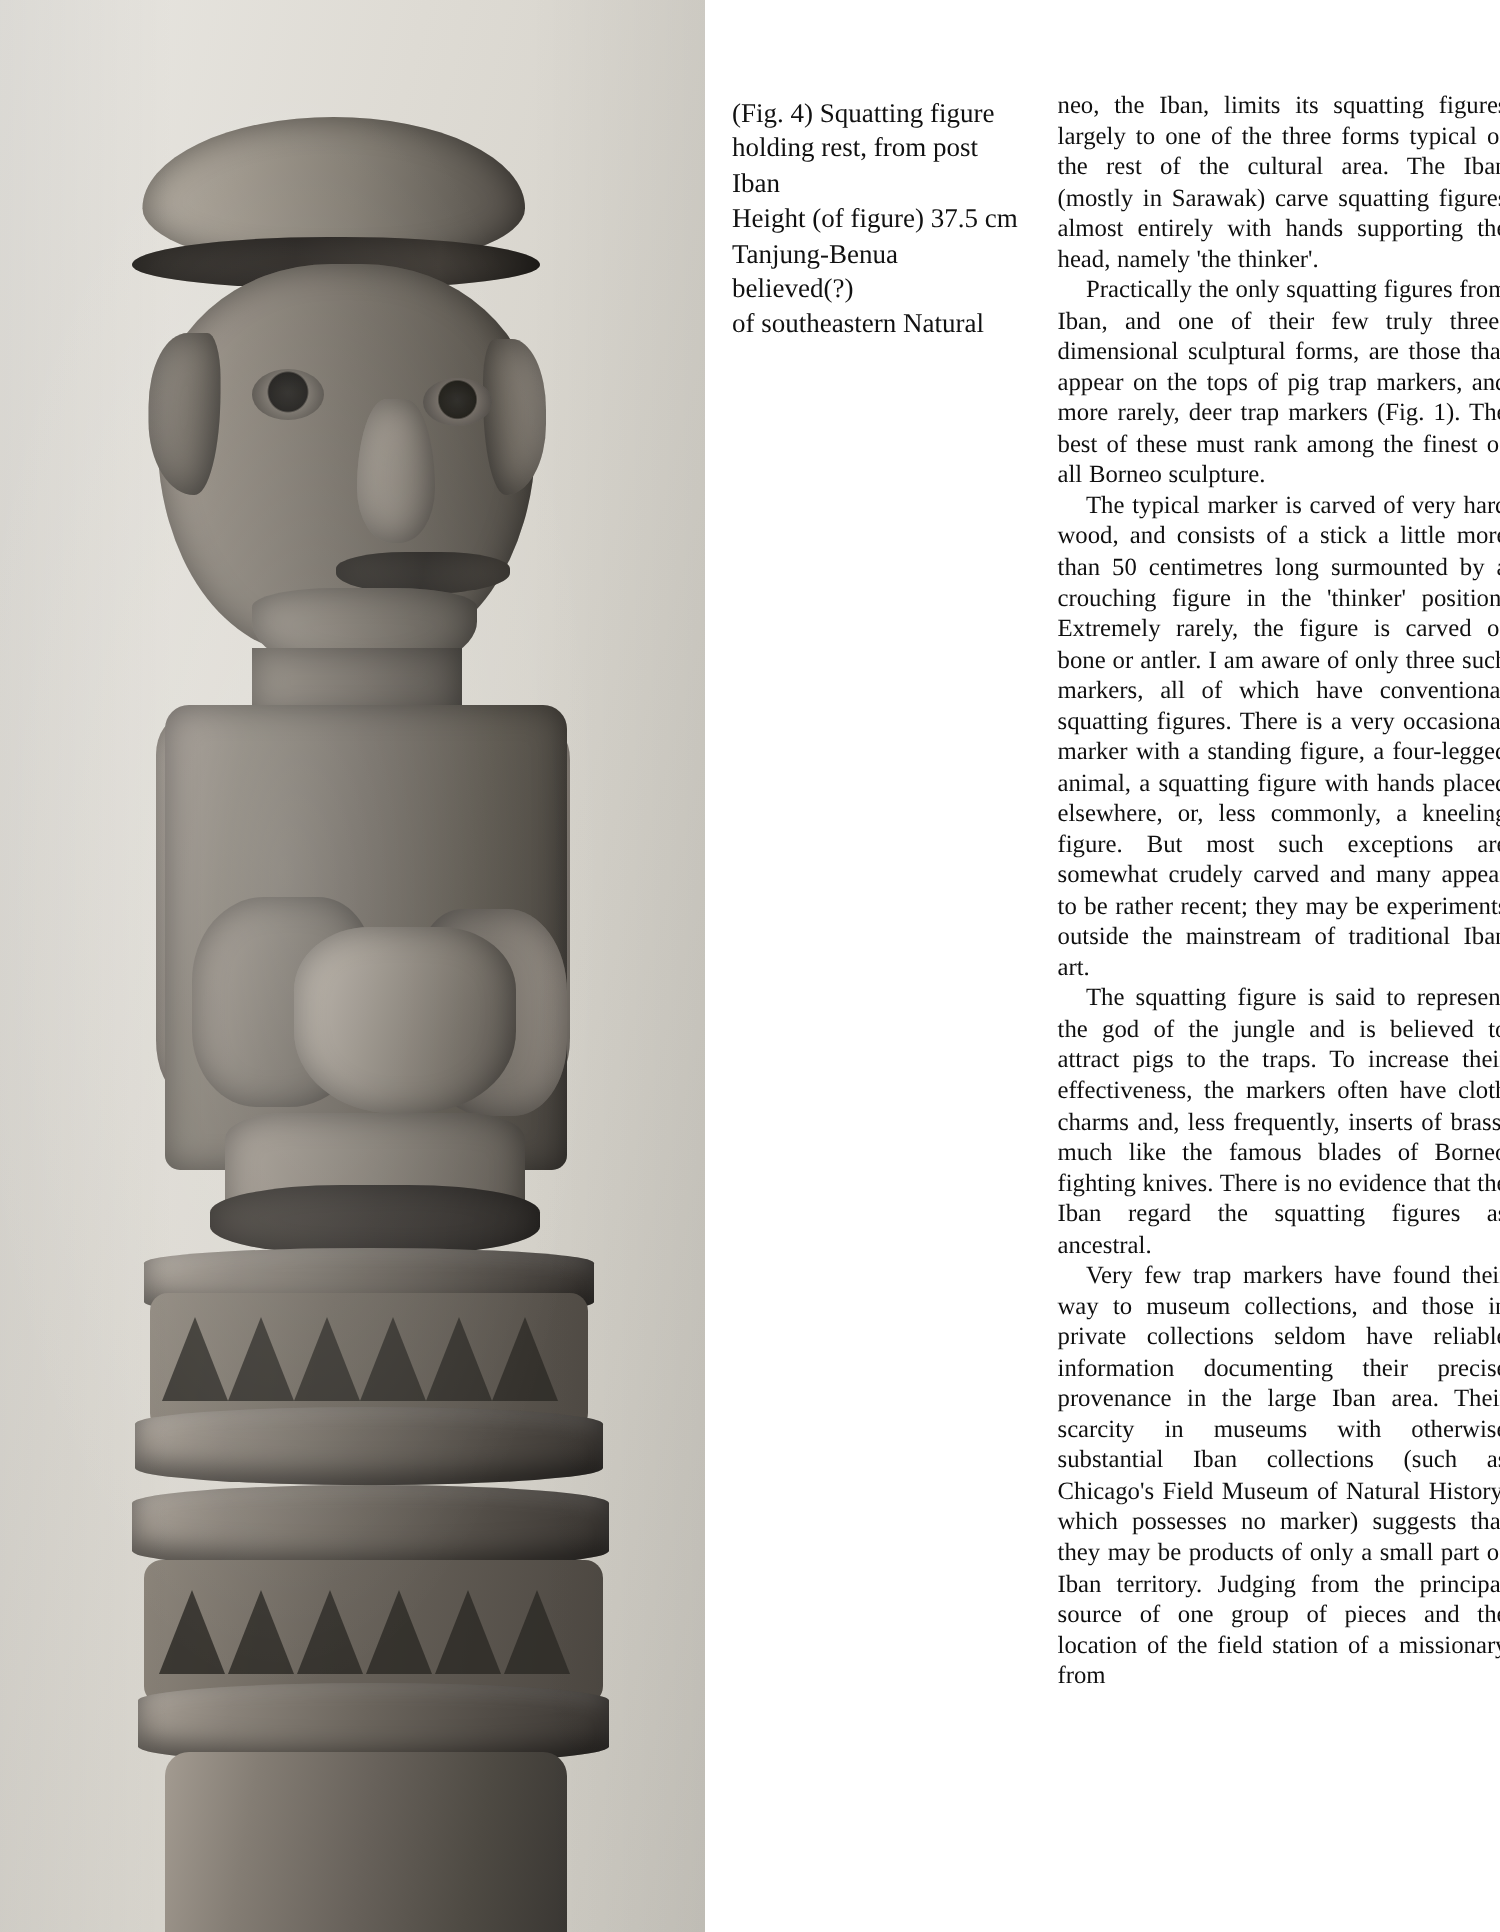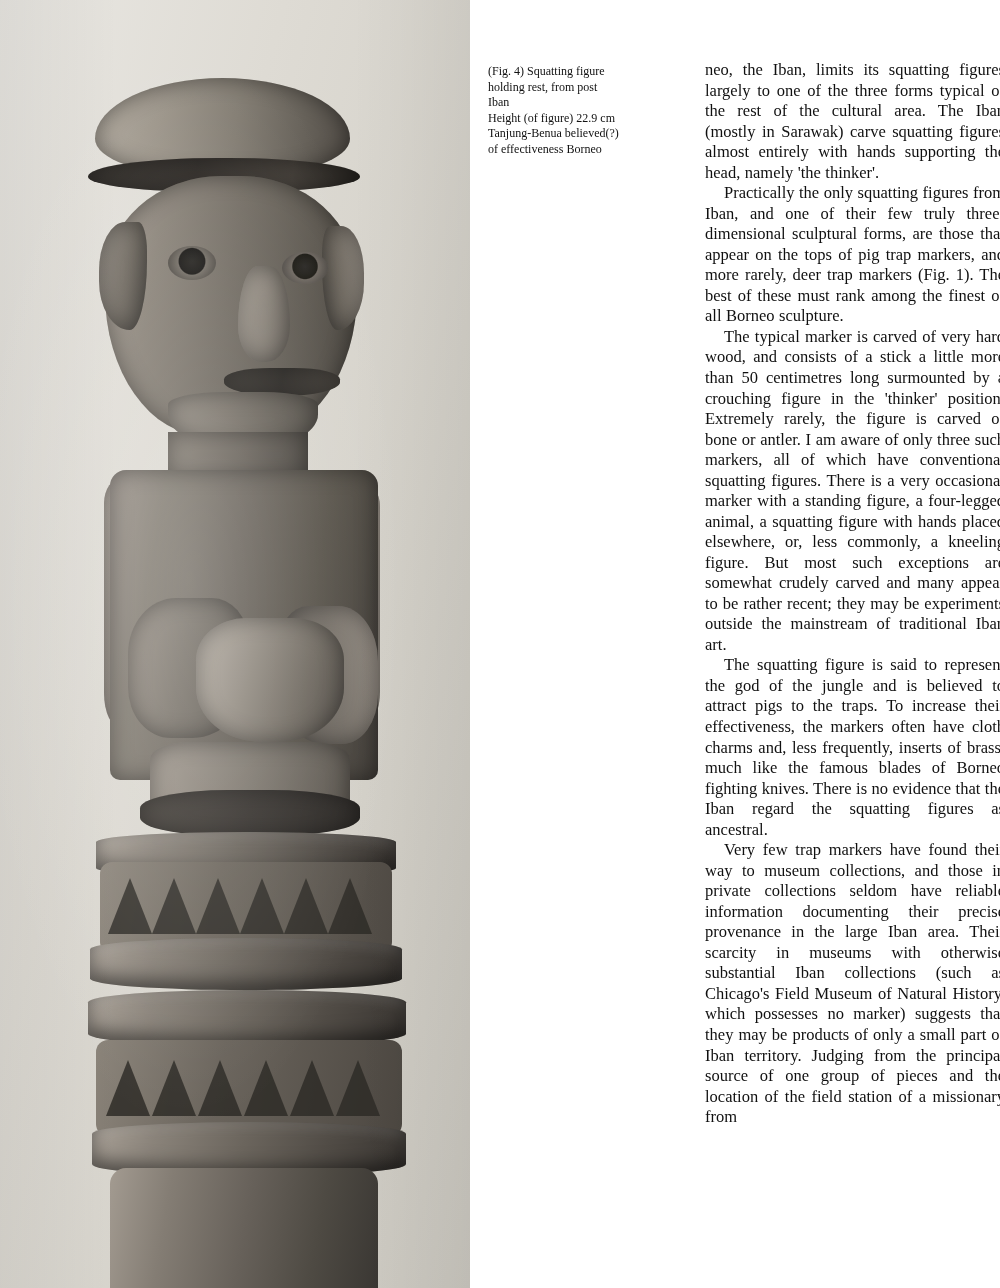--- a/index.html
+++ b/index.html
@@ -185,21 +185,21 @@
     border-bottom: 56px solid #2e2b27;
     opacity: 0.85;
   }
 
   
   #caption {
     position: absolute;
     left: 488px;
     top: 64px;
     width: 195px;
-    font-size: 12px;
+    font-size: 18px;
     line-height: 1.3;
     color: #111;
   }
   #caption div { white-space: pre-wrap; }
 
   
   #text-column {
     position: absolute;
     left: 705px;
     top: 60px;
@@ -268,23 +268,23 @@
     </div>
     <div class="ring" id="ring-4"></div>
     <div id="shaft"></div>
   </div>
 </div>
 
 <div id="caption">
   <div>(Fig. 4) Squatting figure</div>
   <div>holding rest, from post</div>
   <div>Iban</div>
-  <div>Height (of figure) 22.9 cm</div>
+  <div>Height (of figure) 37.5 cm</div>
   <div>Tanjung-Benua believed(?)</div>
-  <div>of effectiveness Borneo</div>
+  <div>of southeastern Natural</div>
 </div>
 
 <div id="text-column">
   <p class="first">neo, the Iban, limits its squatting figures largely to one of the three forms typical of the rest of the cultural area. The Iban (mostly in Sarawak) carve squatting figures almost entirely with hands supporting the head, namely 'the thinker'.</p>
   <p>Practically the only squatting figures from Iban, and one of their few truly three-dimensional sculptural forms, are those that appear on the tops of pig trap markers, and more rarely, deer trap markers (Fig. 1). The best of these must rank among the finest of all Borneo sculpture.</p>
   <p>The typical marker is carved of very hard wood, and consists of a stick a little more than 50 centimetres long surmounted by a crouching figure in the 'thinker' position. Extremely rarely, the figure is carved of bone or antler. I am aware of only three such markers, all of which have conventional squatting figures. There is a very occasional marker with a standing figure, a four-legged animal, a squatting figure with hands placed elsewhere, or, less commonly, a kneeling figure. But most such exceptions are somewhat crudely carved and many appear to be rather recent; they may be experiments outside the mainstream of traditional Iban art.</p>
   <p>The squatting figure is said to represent the god of the jungle and is believed to attract pigs to the traps. To increase their effectiveness, the markers often have cloth charms and, less frequently, inserts of brass, much like the famous blades of Borneo fighting knives. There is no evidence that the Iban regard the squatting figures as ancestral.</p>
   <p>Very few trap markers have found their way to museum collections, and those in private collections seldom have reliable information documenting their precise provenance in the large Iban area. Their scarcity in museums with otherwise substantial Iban collections (such as Chicago's Field Museum of Natural History, which possesses no marker) suggests that they may be products of only a small part of Iban territory. Judging from the principal source of one group of pieces and the location of the field station of a missionary from</p>
 </div>
 

